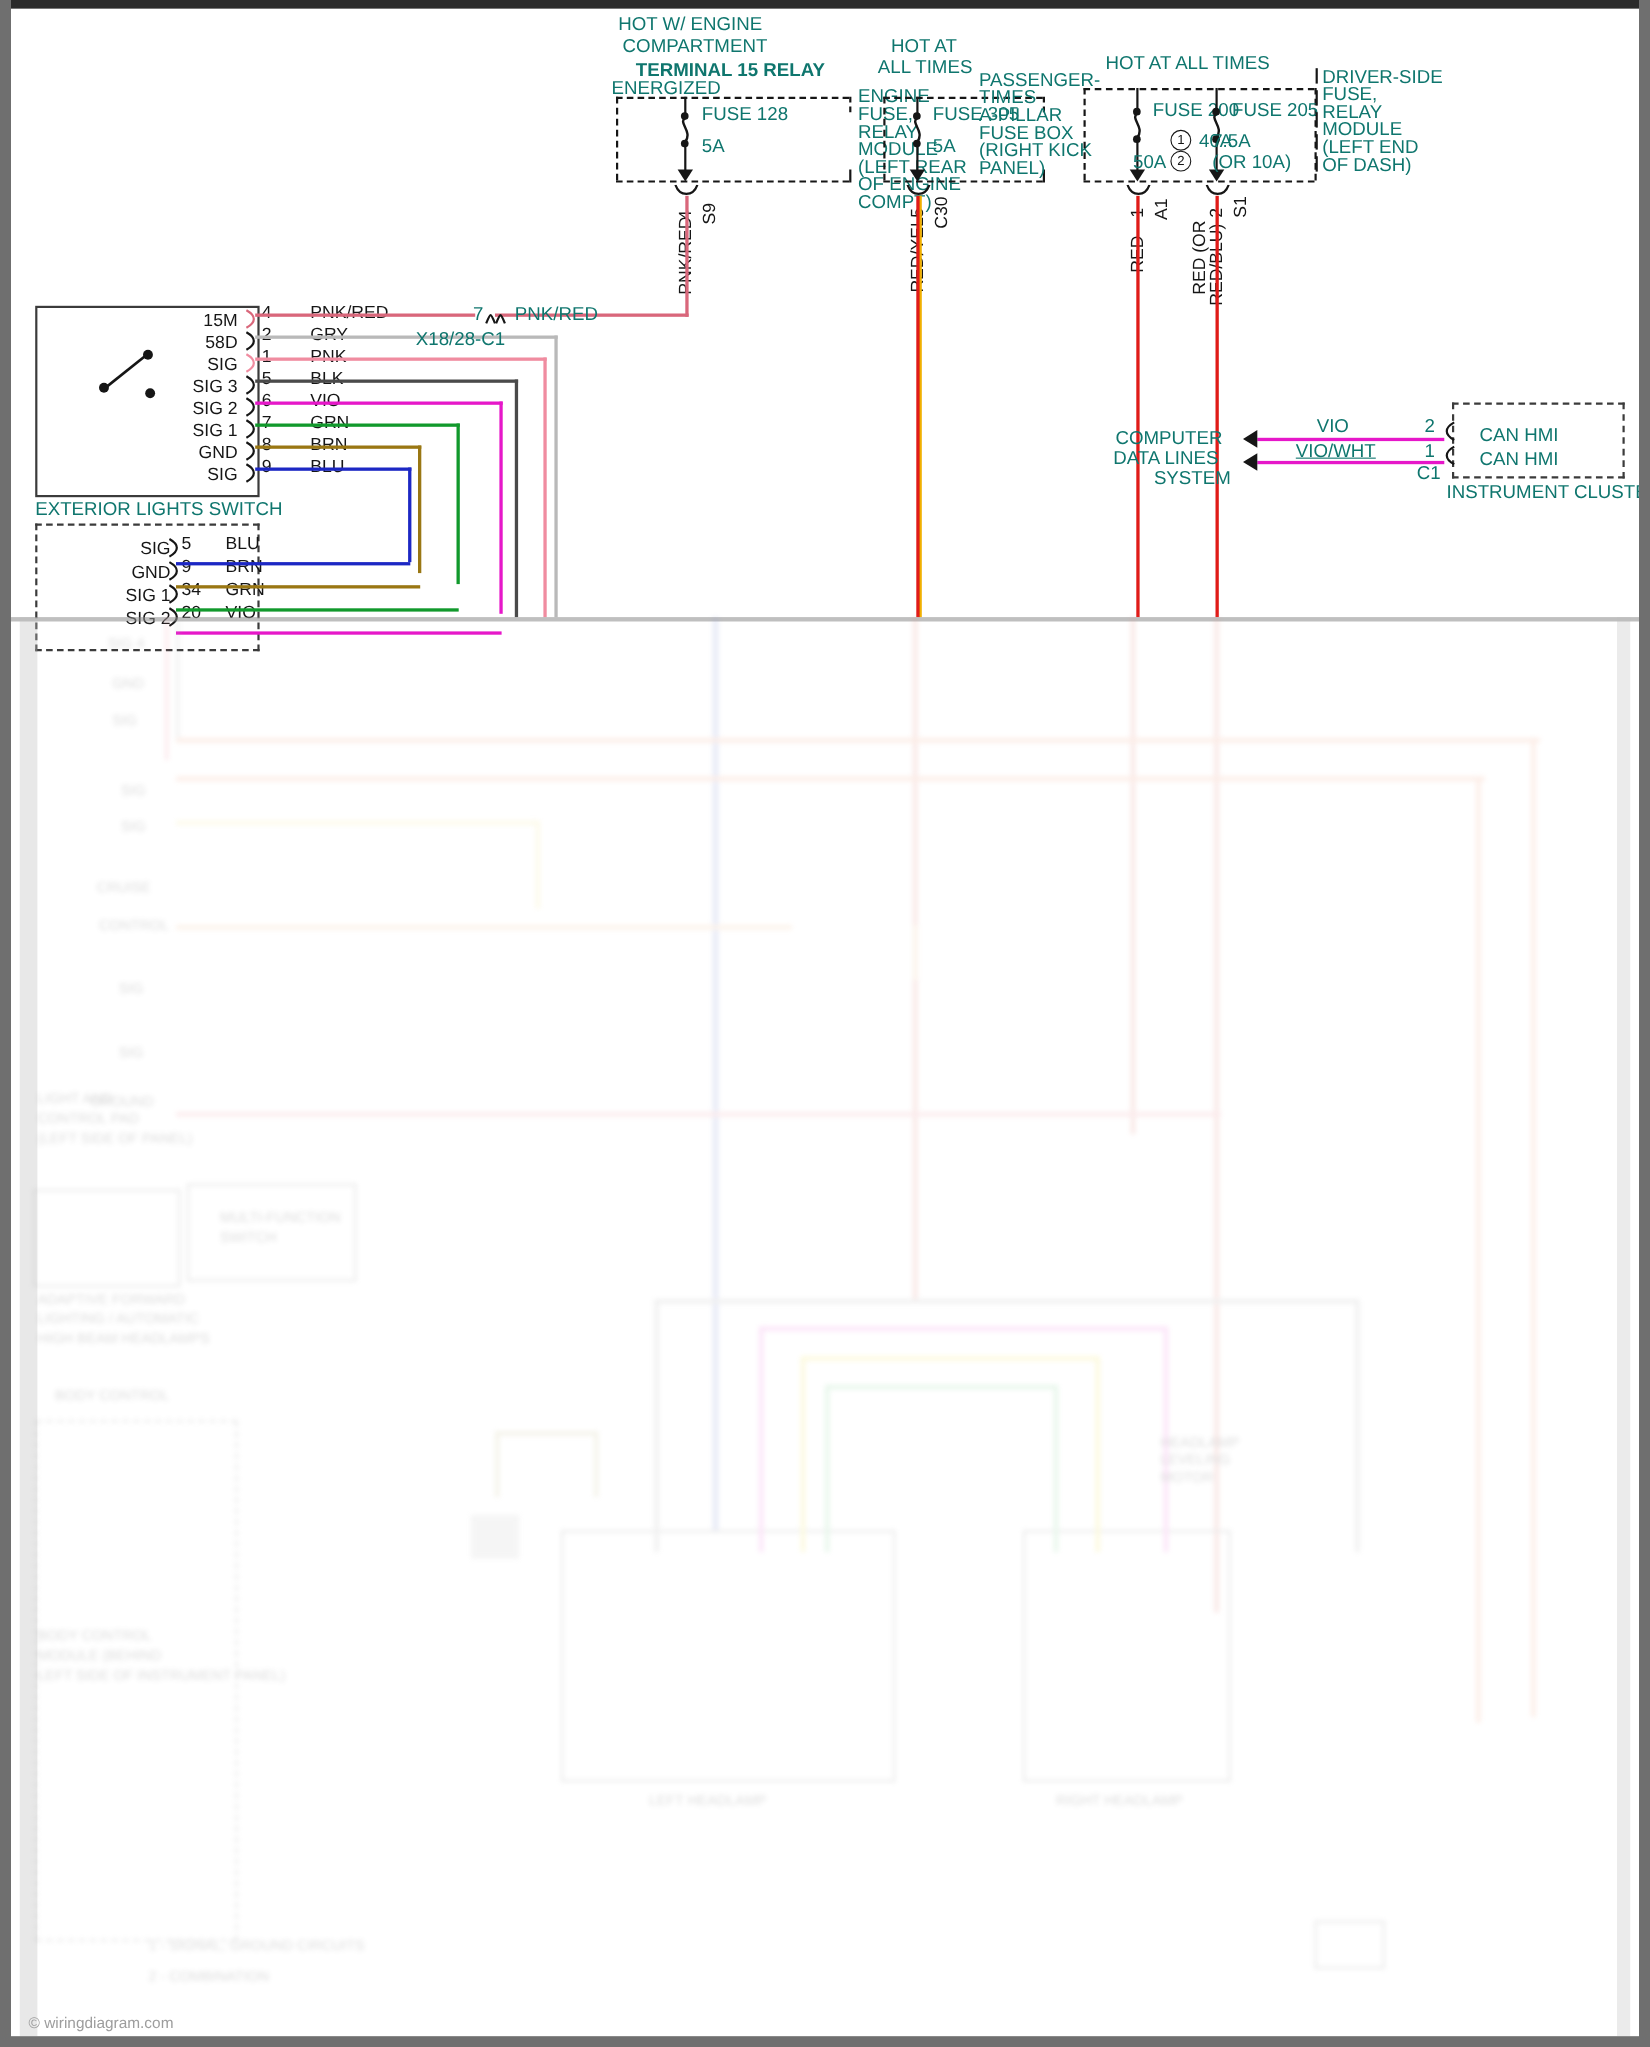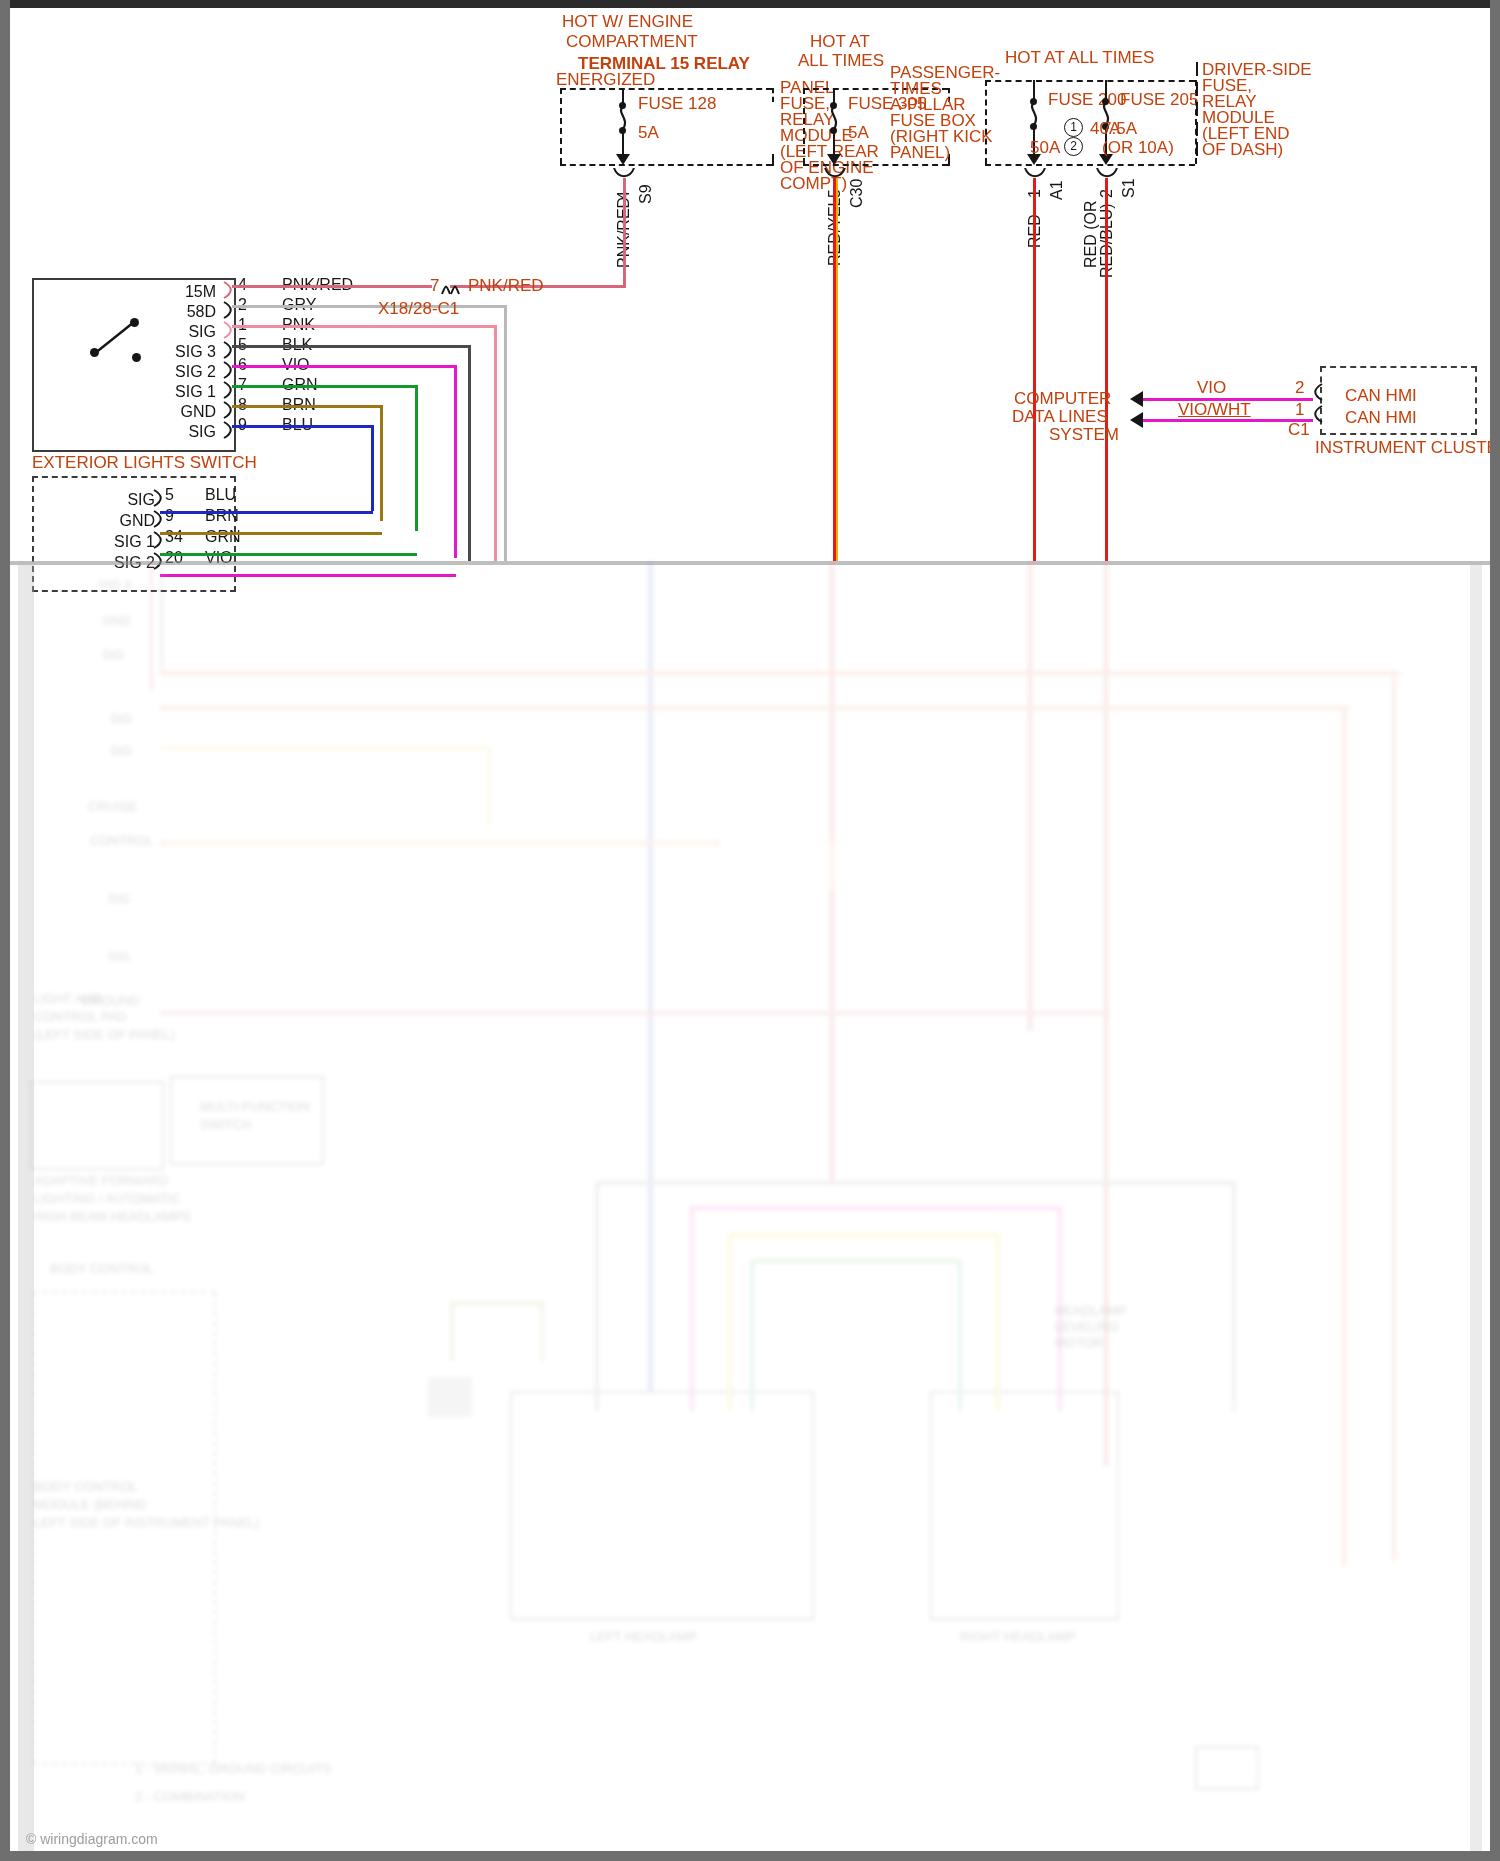--- a/index.html
+++ b/index.html
@@ -8,21 +8,21 @@
     position:relative;width:1500px;height:1861px;background:#ffffff;
     overflow:hidden;
   }
   
   #frame-top{position:absolute;left:0;top:0;width:1500px;height:8px;background:#2b2b2b;}
   #frame-bottom{position:absolute;left:0;bottom:0;width:1500px;height:10px;background:#6f6f6f;}
   #frame-left{position:absolute;left:0;top:0;width:10px;height:1861px;background:#6f6f6f;}
   #frame-right{position:absolute;right:0;top:0;width:10px;height:1861px;background:#6f6f6f;}
   #sheet{position:absolute;left:10px;top:8px;width:1480px;height:1843px;background:#fff;overflow:hidden;}
 
-  .txt{position:absolute;font-size:17px;color:#c2410c;line-height:19px;white-space:pre;}
+  .txt{position:absolute;font-size:17px;color:#0f766e;line-height:19px;white-space:pre;}
   .txt.xs{font-size:14px;}
   .vtxt{position:absolute;font-size:16px;color:#161616;white-space:pre;
         transform-origin:0 0;transform:rotate(-90deg);}
   .ln{position:absolute;background:#161616;}
   .vline{width:2px;}
 
   
   .dbox{position:absolute;border:0;}
   .dbox i{position:absolute;display:block;}
   .d-h{height:0;border-top:2px dashed #161616;}
@@ -108,21 +108,21 @@
         <path d="M9 0 C 2 5, 16 12, 9 22" stroke="#161616" stroke-width="2.2" fill="none"></path>
       </svg>
       <div class="fuse-dot" style="left:609px;top:119px;"></div>
       <div class="ln vline" style="left:612px;top:124px;height:28px;"></div>
       <div class="arrow-down" style="left:606px;top:146px;"></div>
       <div class="txt" style="left:628px;top:86px;">FUSE 128</div>
       <div class="txt" style="left:628px;top:115px;">5A</div>
     </div>
 
     <div>
-      <div class="txt" style="left:770px;top:70px;">PANEL</div>
+      <div class="txt" style="left:770px;top:70px;">ENGINE</div>
       <div class="txt" style="left:770px;top:86px;">FUSE,</div>
       <div class="txt" style="left:770px;top:102px;">RELAY</div>
       <div class="txt" style="left:770px;top:118px;">MODULE</div>
       <div class="txt" style="left:770px;top:134px;">(LEFT REAR</div>
       <div class="txt" style="left:770px;top:150px;">OF ENGINE</div>
       <div class="txt" style="left:770px;top:166px;">COMPT)</div>
     </div>
 
     <svg style="position:absolute;left:602px;top:160px;" width="24" height="12">
       <path d="M2 0 C 6 11, 18 11, 22 0" stroke="#161616" stroke-width="2" fill="none"></path>

